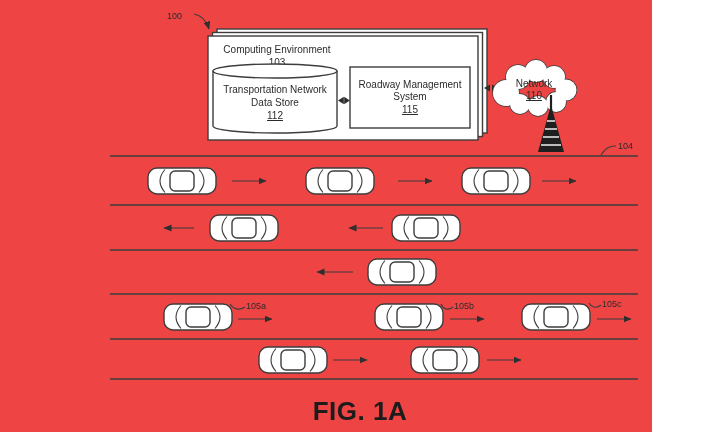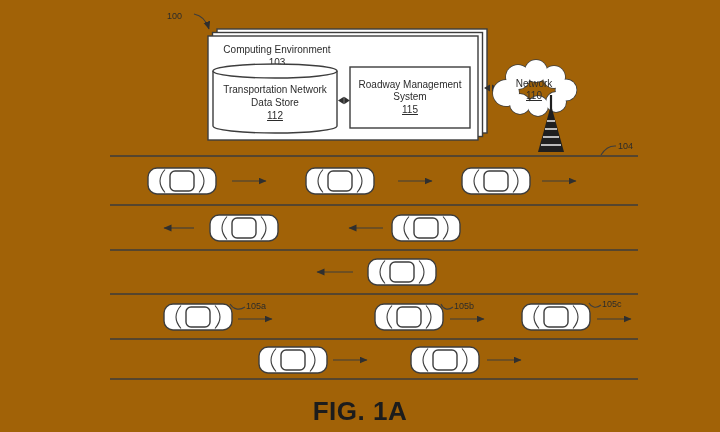--- a/index.html
+++ b/index.html
@@ -1,20 +1,20 @@
 <!DOCTYPE html>
 <html><head>
 <meta charset="utf-8">
 <style>
   html, body { margin: 0; padding: 0; background: #ffffff; }
   .canvas {
     position: relative;
-    width: 720px;
+    width: 652px;
     height: 432px;
-    background: #a16207;
+    background: #ef4444;
     overflow: hidden;
     font-family: "Liberation Sans", sans-serif;
   }
   svg { display: block; }
   .ln   { stroke: #3d3d3d; stroke-width: 1.4; fill: none; }
   .thin { stroke: #3d3d3d; stroke-width: 1.1; fill: none; }
   .shape{ fill: #ffffff; stroke: #3d3d3d; stroke-width: 1.4; }
   .fillw{ fill: #ffffff; stroke: none; }
   .solid{ fill: #2f2f2f; stroke: none; }
   .txt  { font-family: "Liberation Sans", sans-serif; fill: #2b2b2b; }

